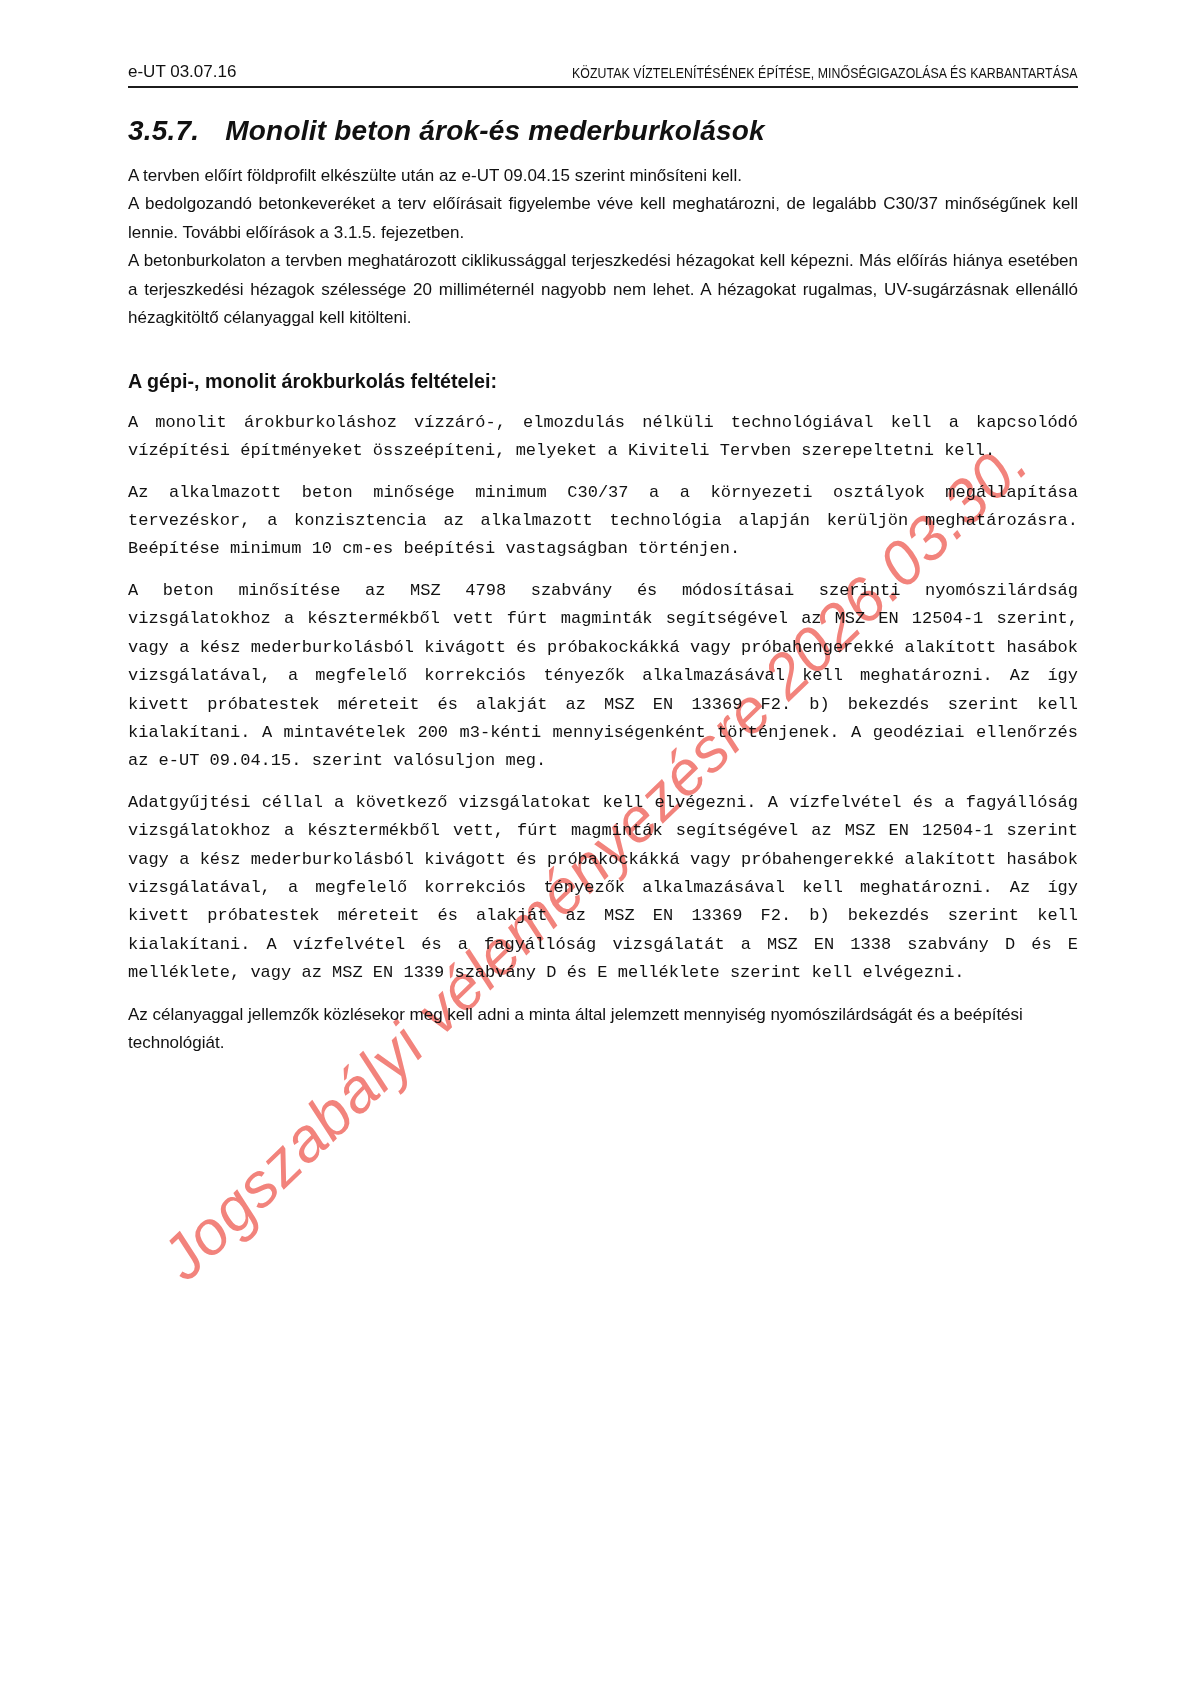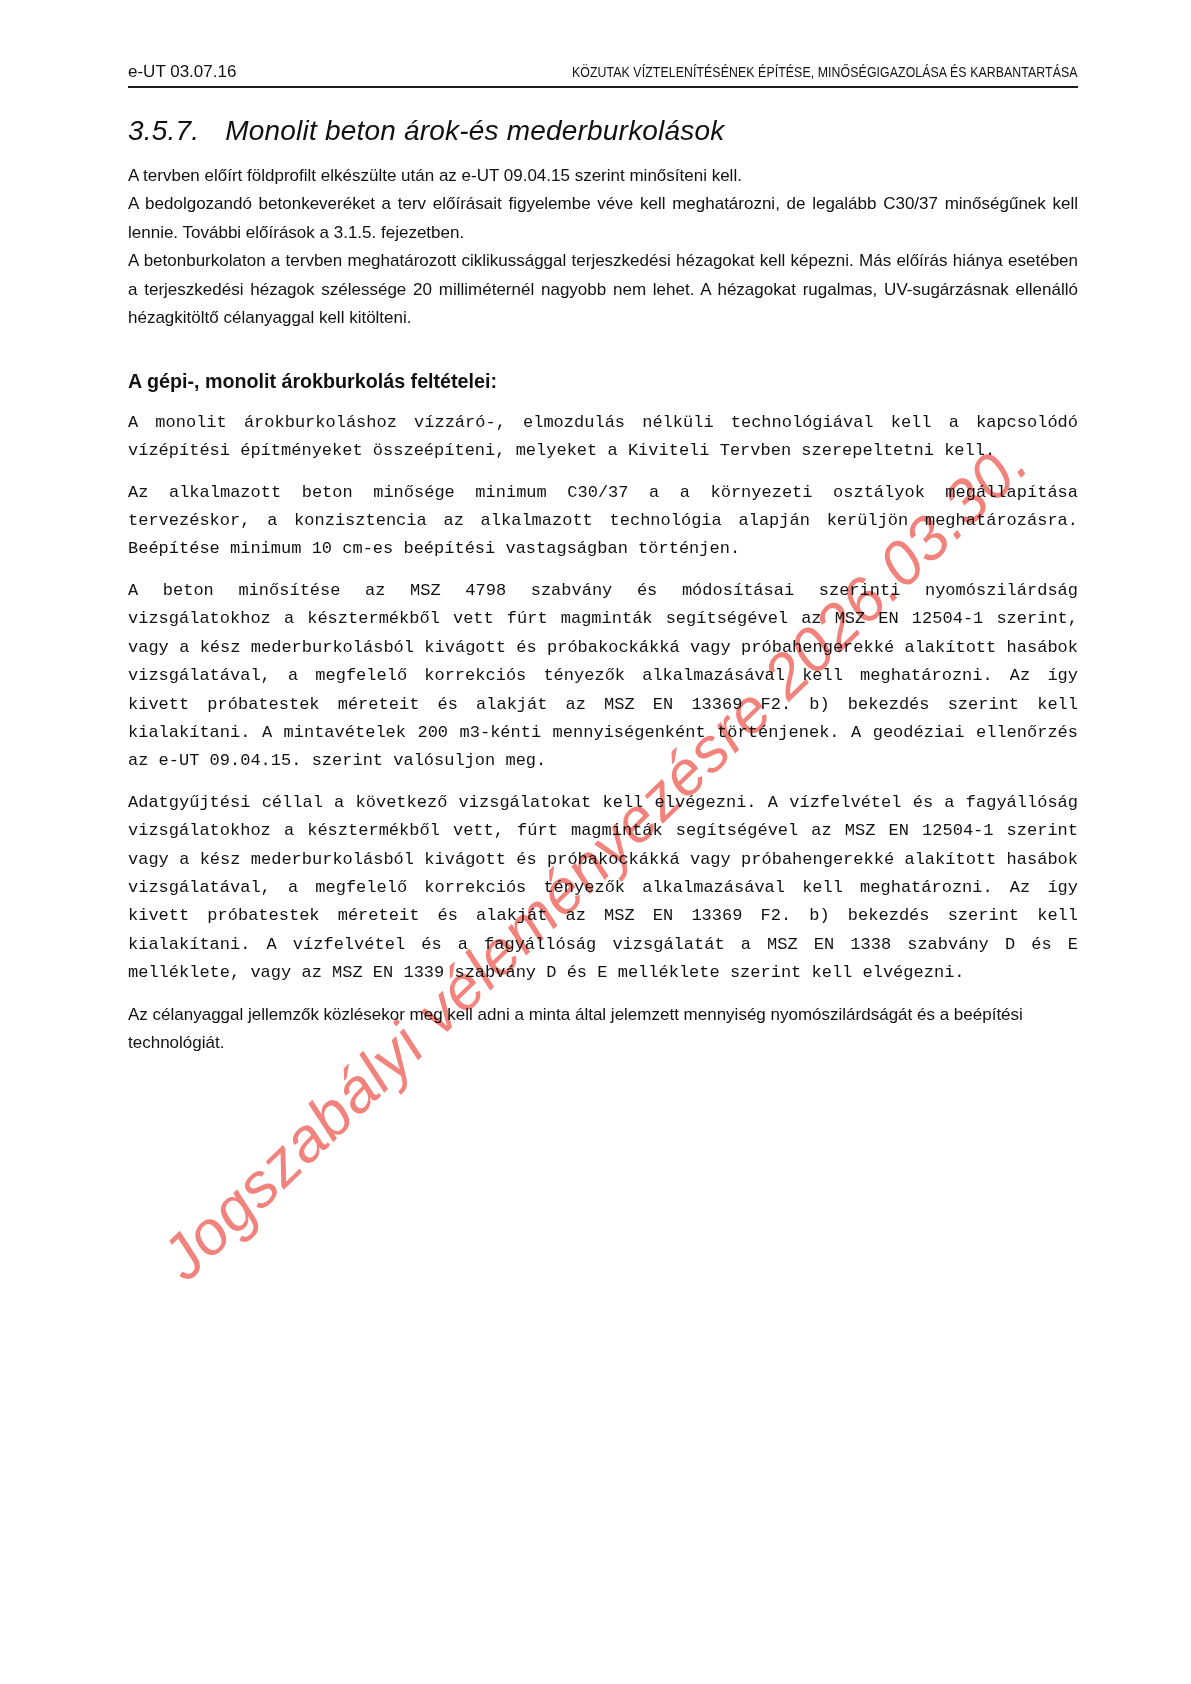--- a/index.html
+++ b/index.html
@@ -16,21 +16,21 @@
   .content {
     position: absolute;
     left: 128px;
     top: 0;
     width: 950px;
     z-index: 2;
   }
   .header {
     display: flex;
     justify-content: space-between;
-    align-items: center;
+    align-items: flex-end;
     margin-top: 62px;
     padding-bottom: 4px;
     border-bottom: 2px solid #1c1c1c;
   }
   .header-left {
     font-size: 17px;
     line-height: 20px;
     white-space: nowrap;
   }
   .header-right {
@@ -40,21 +40,21 @@
     display: inline-block;
     transform: scaleX(0.88);
     transform-origin: right bottom;
     letter-spacing: 0.1px;
   }
   h1.doc-title {
     margin: 26px 0 0 0;
     font-size: 28px;
     line-height: 34px;
     font-style: italic;
-    font-weight: normal;
+    font-weight: bold;
     letter-spacing: 0.2px;
   }
   h1.doc-title .sec-num { margin-right: 26px; }
   .bodytext { font-size: 17px; line-height: 28.4px; }
   .intro-block { margin-top: 14px; }
   .intro-block p { margin: 0; text-align: justify; }
   h2.subheading {
     margin: 35px 0 0 0;
     font-size: 19.7px;
     line-height: 28.4px;

